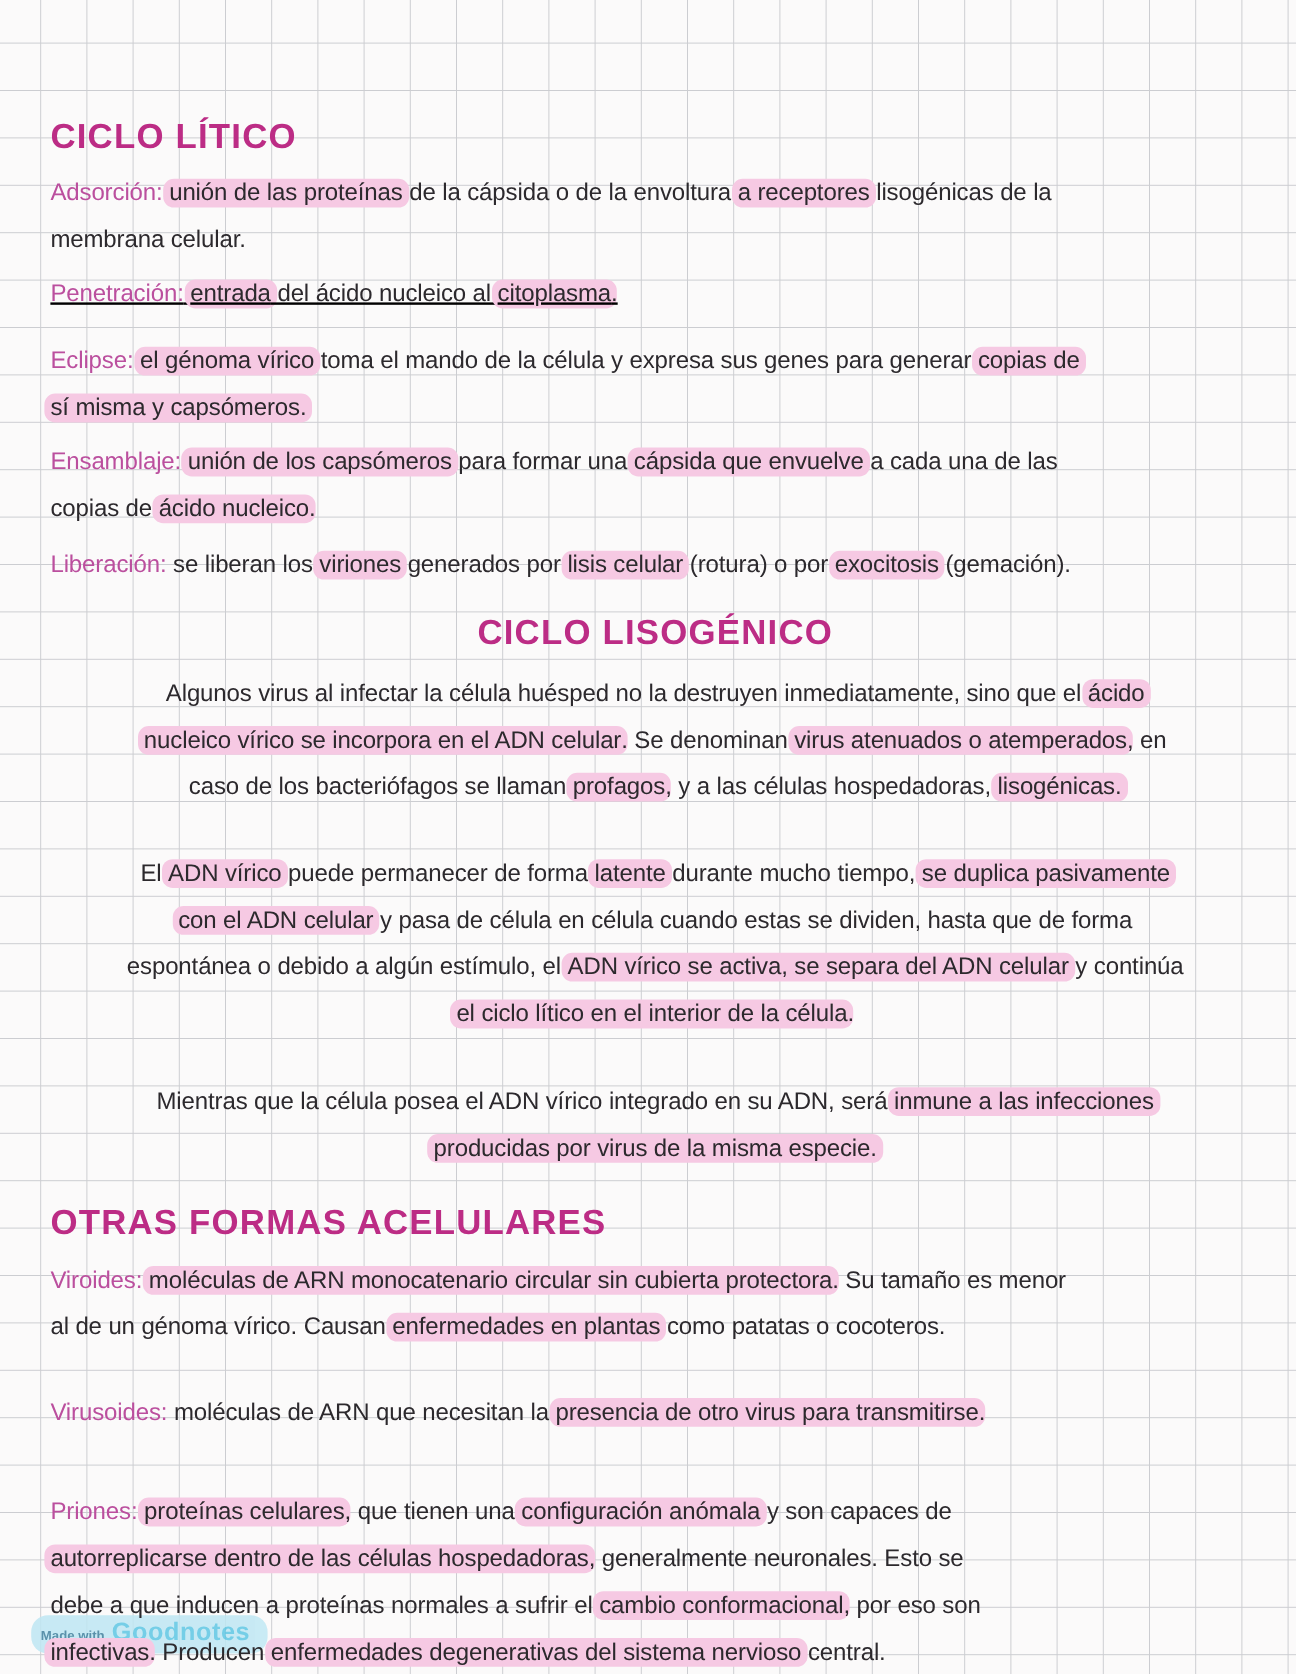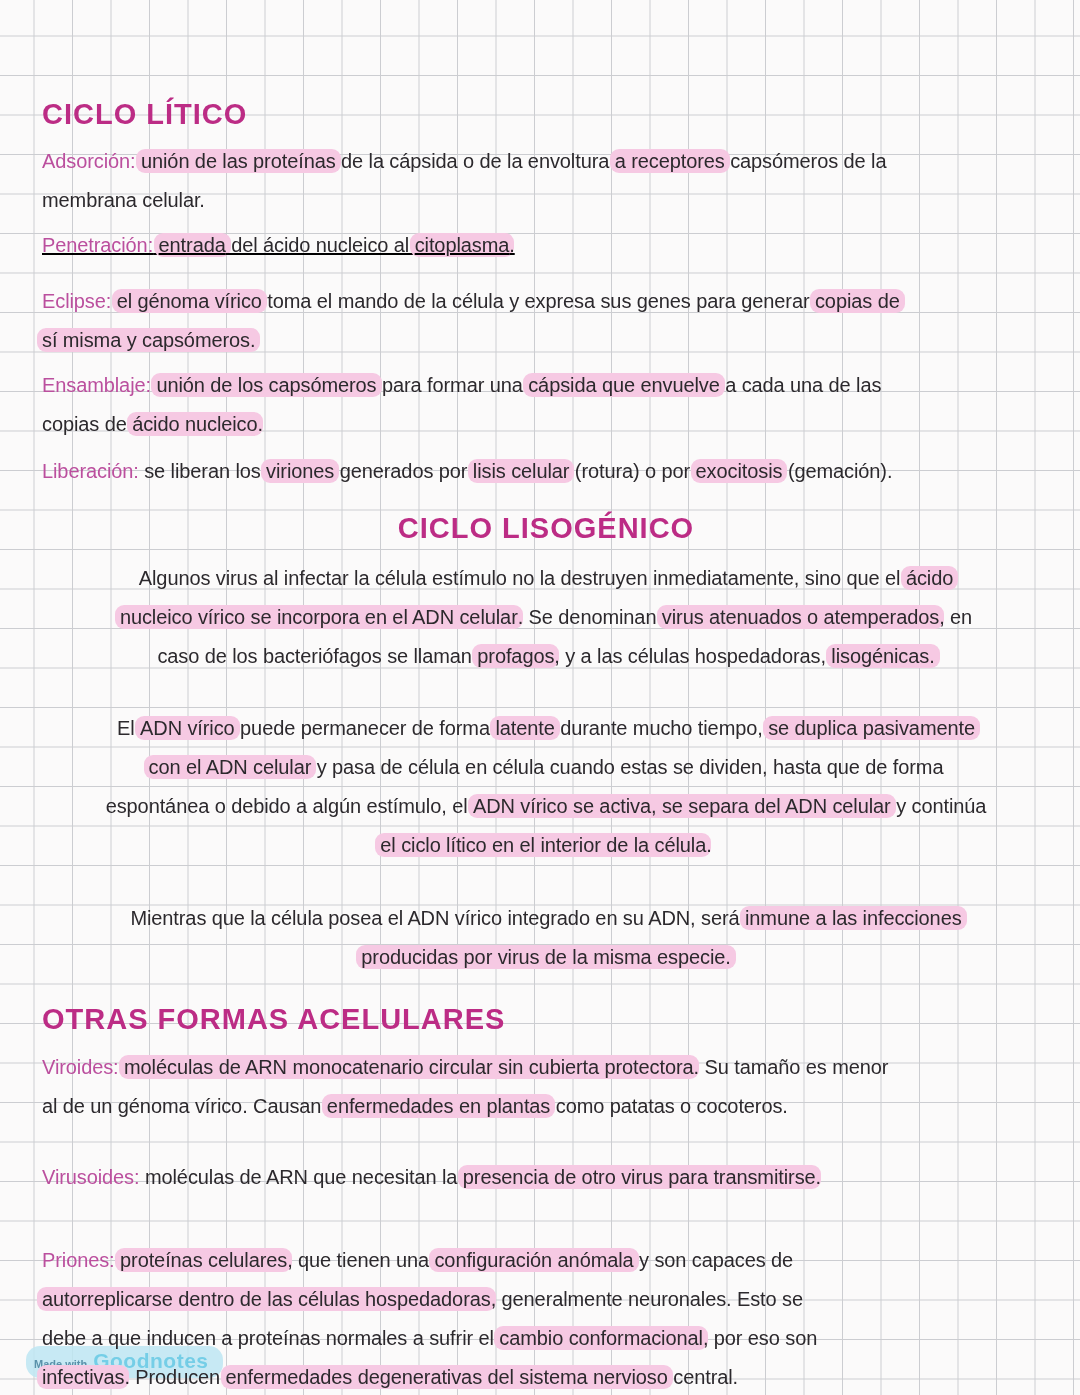--- a/index.html
+++ b/index.html
@@ -99,42 +99,42 @@
   }
 </style>
 </head>
 <body>
 
 <div class="page">
   <div class="note">
       <section id="sec-0">
         <h1>CICLO LÍTICO</h1>
         <div class="para">
-          <div class="line"><span class="term">Adsorción:</span><span class="body"> </span><span class="hl">unión de las proteínas</span><span class="body"> de la cápsida o de la envoltura </span><span class="hl">a receptores</span><span class="body"> capsómeros de la</span></div>
+          <div class="line"><span class="term">Adsorción:</span><span class="body"> </span><span class="hl">unión de las proteínas</span><span class="body"> de la cápsida o de la envoltura </span><span class="hl">a receptores</span><span class="body"> lisogénicas de la</span></div>
           <div class="line"><span class="body">membrana celular.</span></div>
         </div>
         <div class="para">
           <div class="line"><span class="term">Penetración:</span><span class="body"> </span><span class="hl">entrada</span><span class="body"> del ácido nucleico al </span><span class="hl">citoplasma</span><span class="body">.</span></div>
         </div>
         <div class="para">
           <div class="line"><span class="term">Eclipse:</span><span class="body"> </span><span class="hl">el génoma vírico</span><span class="body"> toma el mando de la célula y expresa sus genes para generar </span><span class="hl">copias de</span></div>
           <div class="line"><span class="hl">sí misma y capsómeros.</span></div>
         </div>
         <div class="para">
           <div class="line"><span class="term">Ensamblaje:</span><span class="body"> </span><span class="hl">unión de los capsómeros</span><span class="body"> para formar una </span><span class="hl">cápsida que envuelve</span><span class="body"> a cada una de las</span></div>
           <div class="line"><span class="body">copias de </span><span class="hl">ácido nucleico</span><span class="body">.</span></div>
         </div>
         <div class="para">
           <div class="line"><span class="term">Liberación:</span><span class="body"> se liberan los </span><span class="hl">viriones</span><span class="body"> generados por </span><span class="hl">lisis celular</span><span class="body"> (rotura) o por </span><span class="hl">exocitosis</span><span class="body"> (gemación).</span></div>
         </div>
       </section>
       <section id="sec-1">
         <h1>CICLO LISOGÉNICO</h1>
         <div class="para">
-          <div class="line"><span class="body">Algunos virus al infectar la célula estímulo no la destruyen inmediatamente, sino que el </span><span class="hl">ácido</span></div>
+          <div class="line"><span class="body">Algunos virus al infectar la célula huésped no la destruyen inmediatamente, sino que el </span><span class="hl">ácido</span></div>
           <div class="line"><span class="hl">nucleico vírico se incorpora en el ADN celular</span><span class="body">. Se denominan </span><span class="hl">virus atenuados o atemperados</span><span class="body">, en</span></div>
           <div class="line"><span class="body">caso de los bacteriófagos se llaman </span><span class="hl">profagos</span><span class="body">, y a las células hospedadoras, </span><span class="hl">lisogénicas.</span></div>
         </div>
         <div class="para">
           <div class="line"><span class="body">El </span><span class="hl">ADN vírico</span><span class="body"> puede permanecer de forma </span><span class="hl">latente</span><span class="body"> durante mucho tiempo, </span><span class="hl">se duplica pasivamente</span></div>
           <div class="line"><span class="hl">con el ADN celular</span><span class="body"> y pasa de célula en célula cuando estas se dividen, hasta que de forma</span></div>
           <div class="line"><span class="body">espontánea o debido a algún estímulo, el </span><span class="hl">ADN vírico se activa, se separa del ADN celular</span><span class="body"> y continúa</span></div>
           <div class="line"><span class="hl">el ciclo lítico en el interior de la célula</span><span class="body">.</span></div>
         </div>
         <div class="para">

